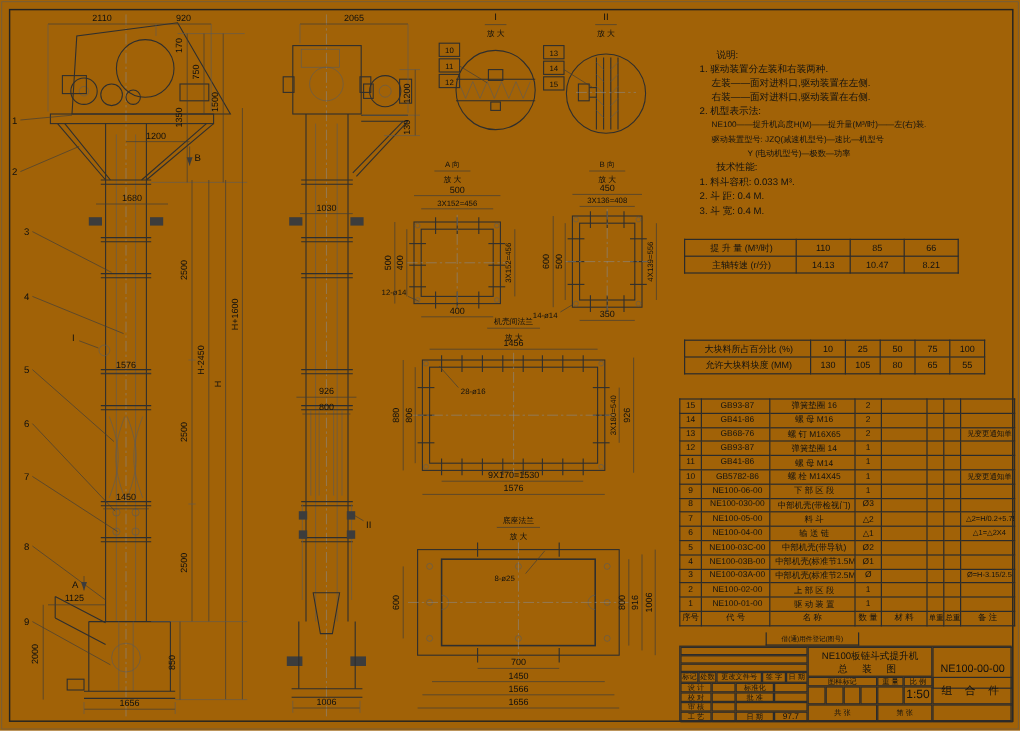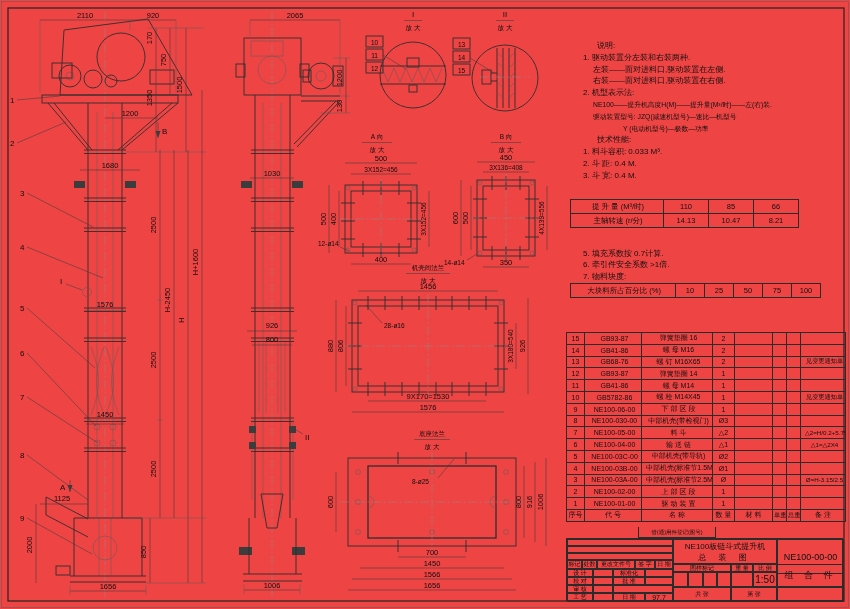--- a/index.html
+++ b/index.html
@@ -1,16 +1,16 @@
 <!DOCTYPE html>
 <html><head>
 <meta charset="utf-8">
 <style>
   html,body{margin:0;padding:0;background:#e8e8e8}
-  .sheet{position:relative;width:850px;height:609px;background:#ef4444;overflow:hidden;
+  .sheet{position:relative;width:850px;height:609px;background:#a16207;overflow:hidden;
          font-family:"Liberation Sans","DejaVu Sans",sans-serif;color:#111}
   svg{position:absolute;left:0;top:0}
   svg text{font-family:"Liberation Sans","DejaVu Sans",sans-serif;font-size:7.5px;fill:#0f0f0f}
   .tm{text-anchor:middle}
   .ts{font-size:6.5px}
   .tl{font-size:8px}
   .ln{fill:none;stroke:#2e2e2e;stroke-width:0.9}
   .tn{fill:none;stroke:#5a5a5a;stroke-width:0.5}
   .dl{fill:none;stroke:#3c3c3c;stroke-width:0.55}
   .cl{fill:none;stroke:#8a8a8a;stroke-width:0.5;stroke-dasharray:9 2.5 2 2.5}
@@ -537,43 +537,46 @@
   </tr>
   <tr>
     <td class="lt">主轴转速 (r/分)</td>
     <td>14.13</td>
     <td>10.47</td>
     <td>8.21</td>
   </tr>
 </tbody>
     </table>
 
-<div class="panel" style="left:583px;top:248px;width:240px;line-height:11.3px">
-  <div>5. 填充系数按 0.7计算.</div>
-  <div>6. 牵引件安全系数 &gt;1倍.</div>
-  <div>7. 物料块度:</div>
-</div>
 
 <table class="t" style="left:570px;top:283px;width:250px">
   <colgroup>
         <col style="width:105px">
         <col style="width:29px">
         <col style="width:29px">
         <col style="width:29px">
         <col style="width:29px">
         <col style="width:29px">
       </colgroup>
   <tbody>
         <tr>
     <td class="lt">大块料所占百分比 (%)</td>
     <td>10</td>
     <td>25</td>
     <td>50</td>
     <td>75</td>
     <td>100</td>
+  </tr>
+  <tr>
+    <td class="lt">允许大块料块度 (MM)</td>
+    <td>130</td>
+    <td>105</td>
+    <td>80</td>
+    <td>65</td>
+    <td>55</td>
   </tr>
 </tbody>
     </table>
 
 <table class="t parts" style="left:566px;top:332px;width:279px">
   <colgroup>
         <col style="width:18px">
         <col style="width:57px">
         <col style="width:71px">
         <col style="width:22px">

